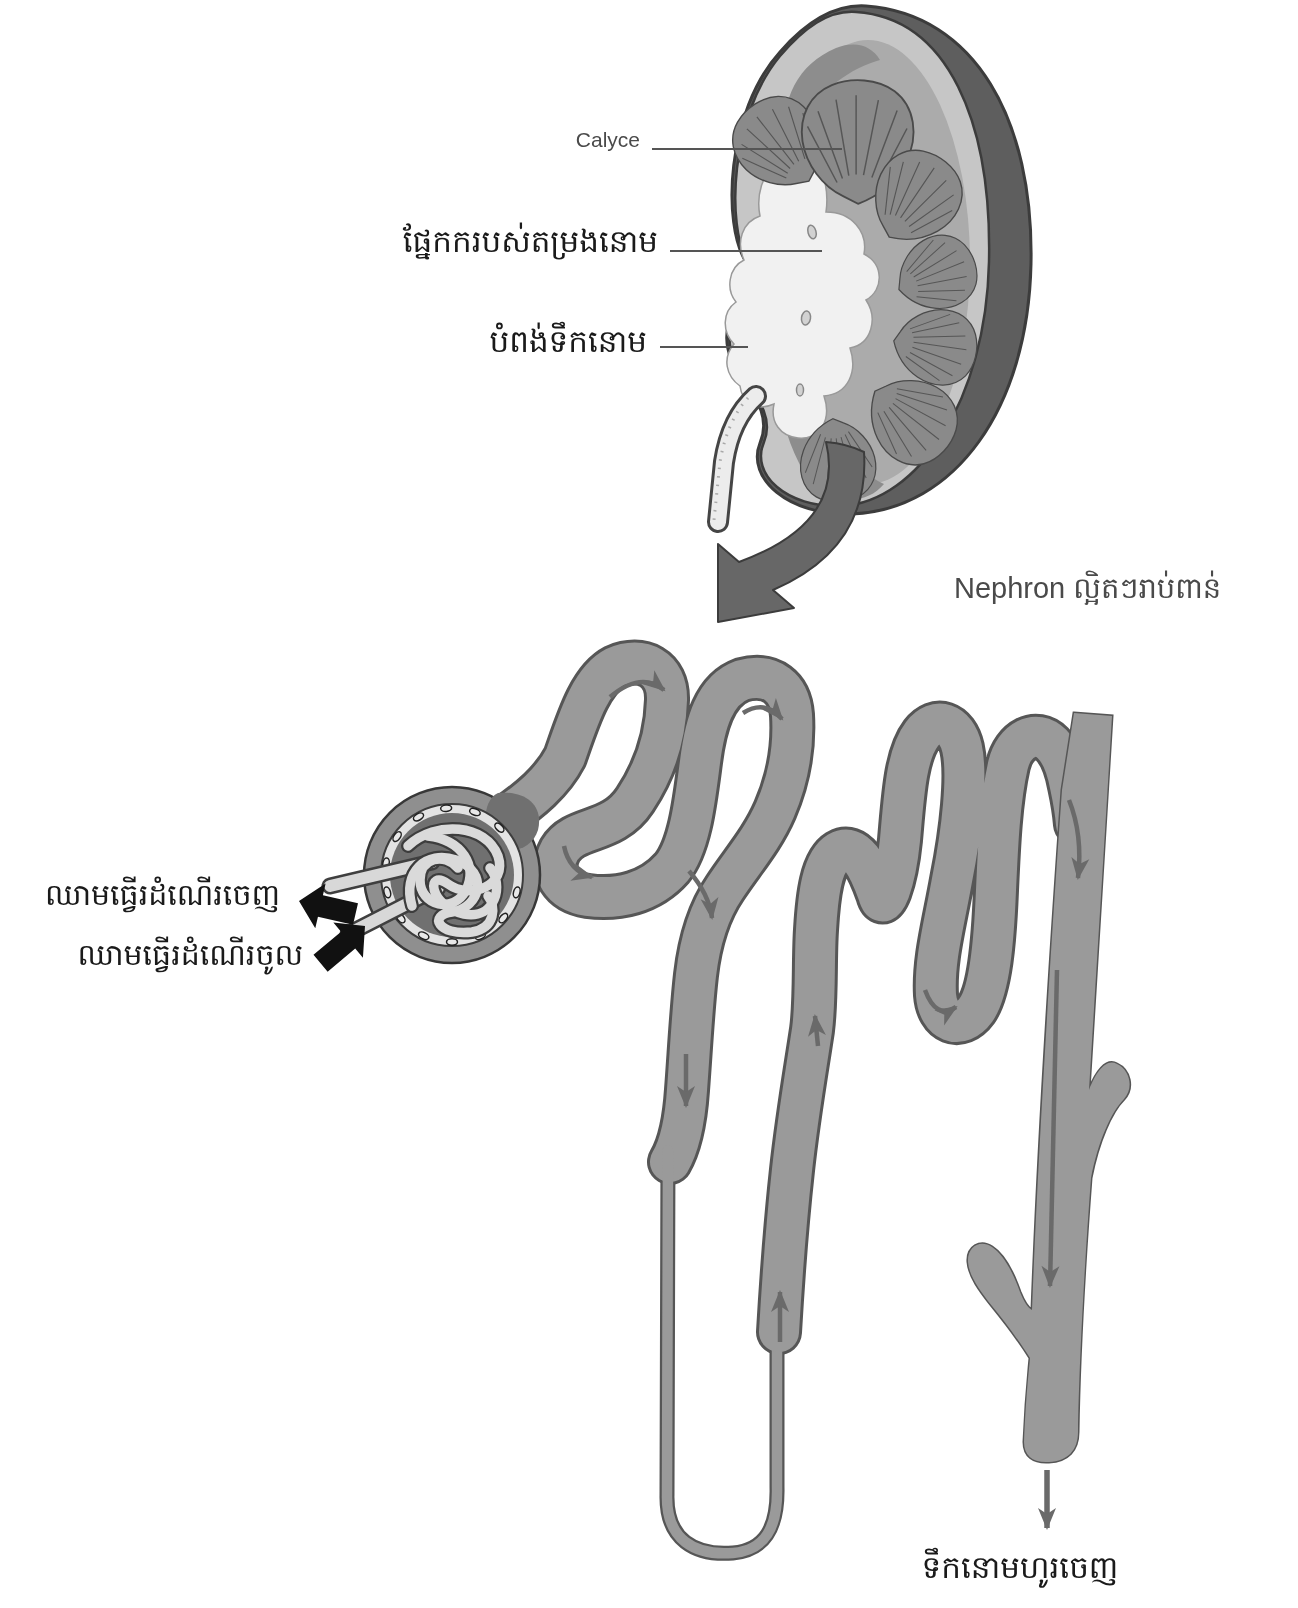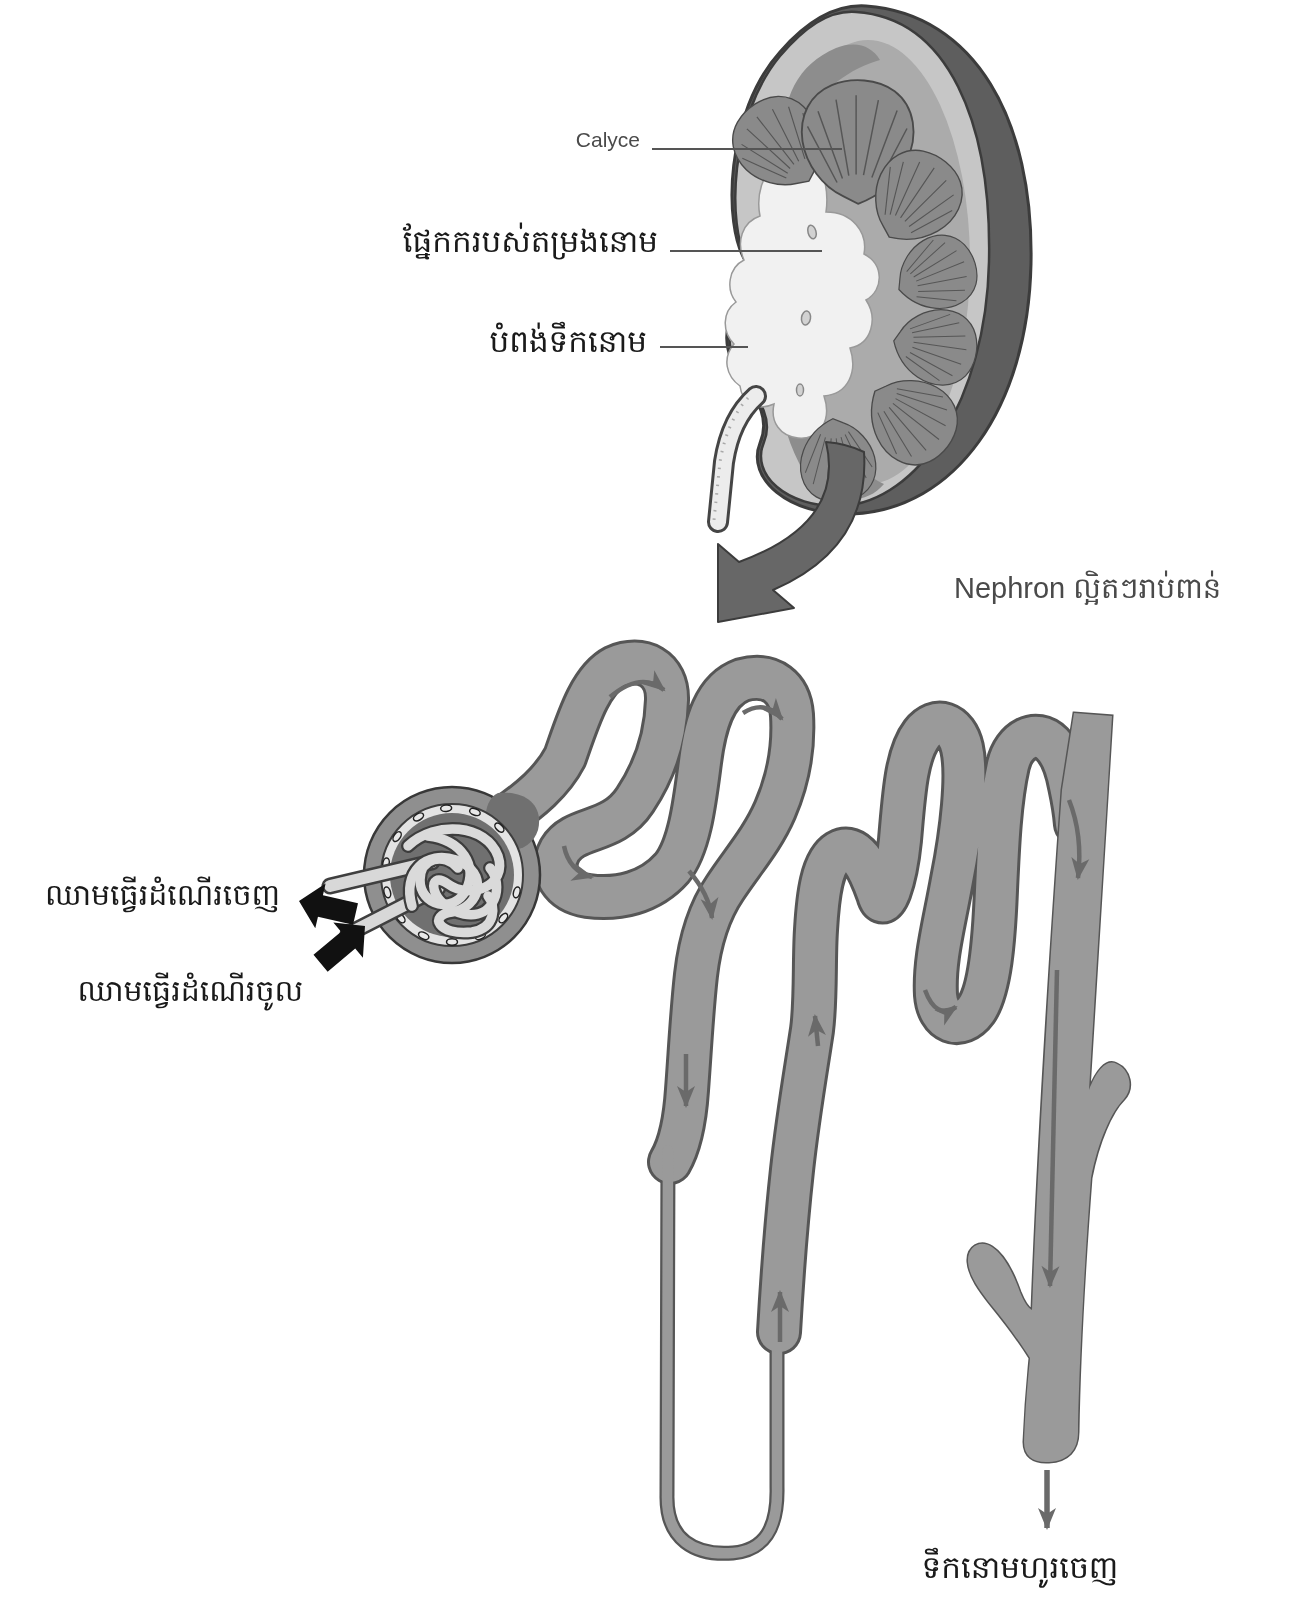--- a/index.html
+++ b/index.html
@@ -159,17 +159,17 @@
   <div class="lbl latin right" style="left:440px;top:128px;width:200px;font-size:21px;">Calyce</div>
 
   <div class="lbl right" style="left:280px;top:222px;width:378px;font-size:31px;">ផ្នែកករបស់តម្រងនោម</div>
 
   <div class="lbl right" style="left:330px;top:322px;width:317px;font-size:31px;">បំពង់ទឹកនោម</div>
 
   <div class="lbl latin" style="left:954px;top:522px;font-size:29px;margin-top:48px;">Nephron ល្អិតៗរាប់ពាន់</div>
 
   <div class="lbl right" style="left:20px;top:876px;width:260px;font-size:30px;">ឈាមធ្វើរដំណើរចេញ</div>
 
-  <div class="lbl right" style="left:40px;top:972px;width:263px;font-size:30px;">ឈាមធ្វើរដំណើរចូល</div>
+  <div class="lbl right" style="left:40px;top:936px;width:263px;font-size:30px;">ឈាមធ្វើរដំណើរចូល</div>
 
 
   <div class="lbl center" style="left:890px;top:1548px;width:260px;font-size:31px;">ទឹកនោមហូរចេញ</div>
 </div>
 
 </body></html>

